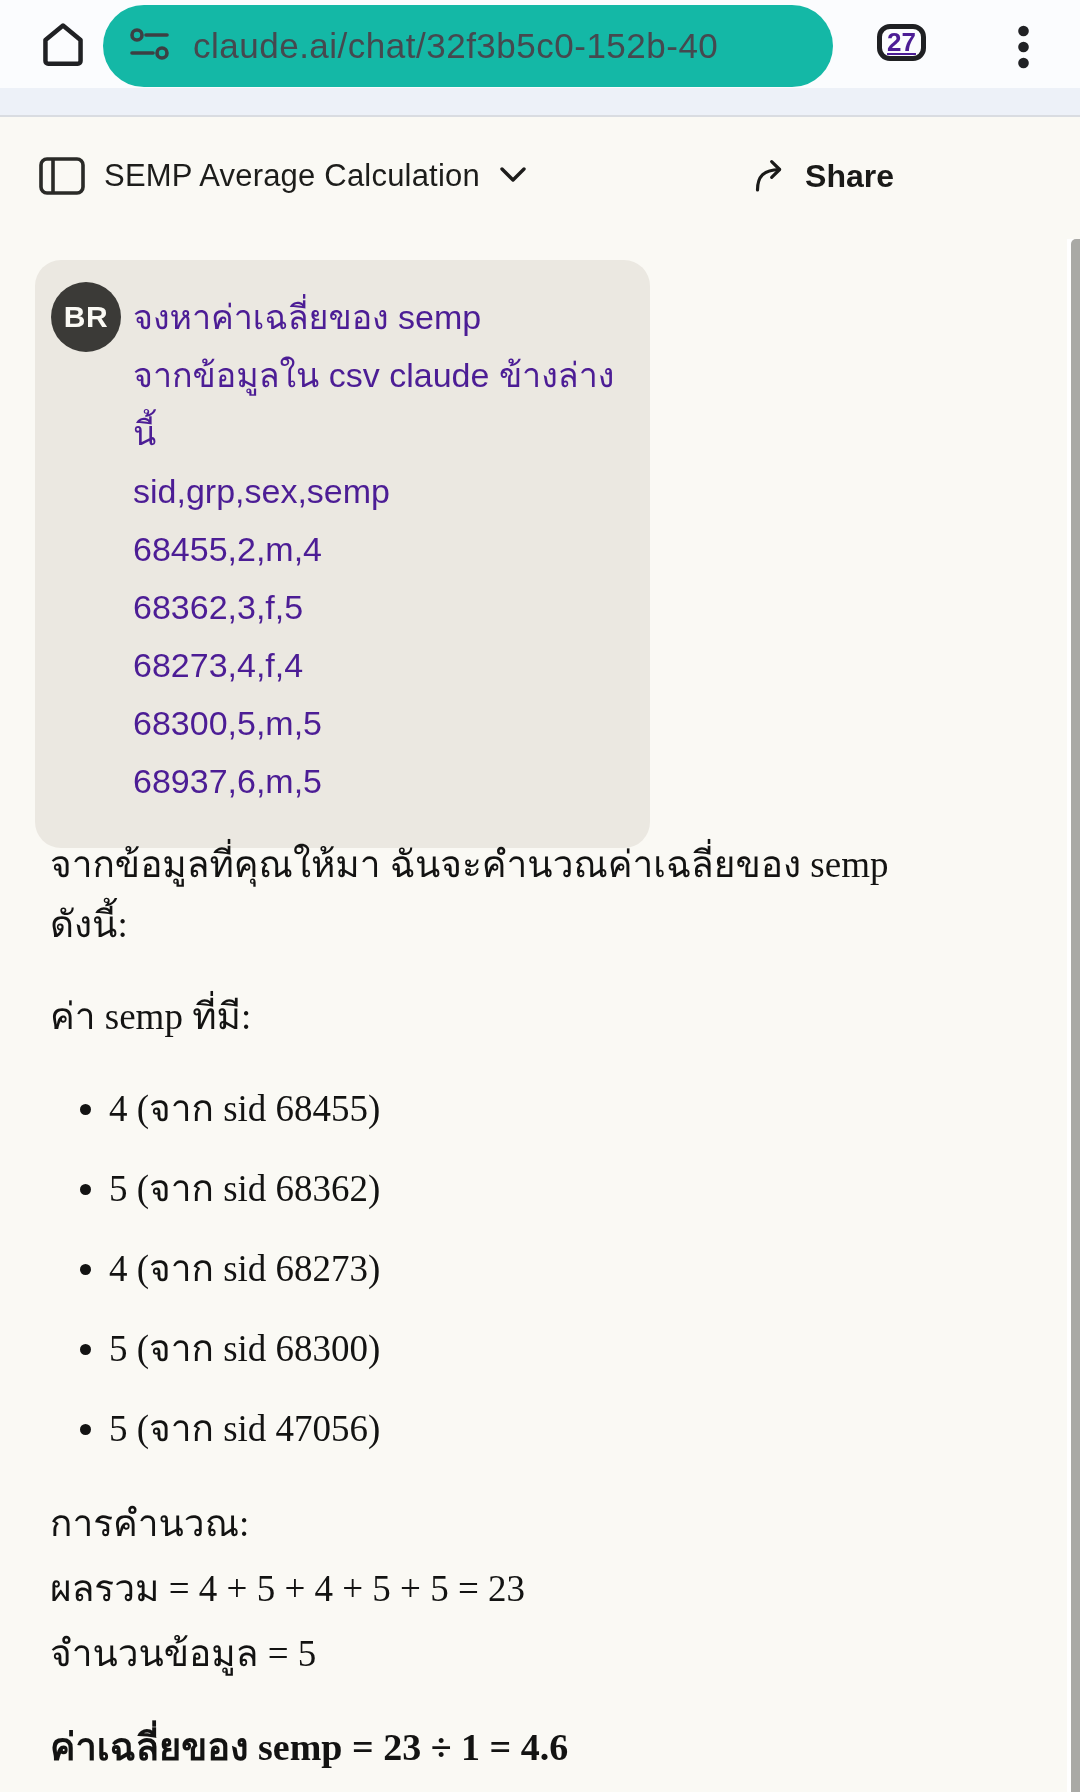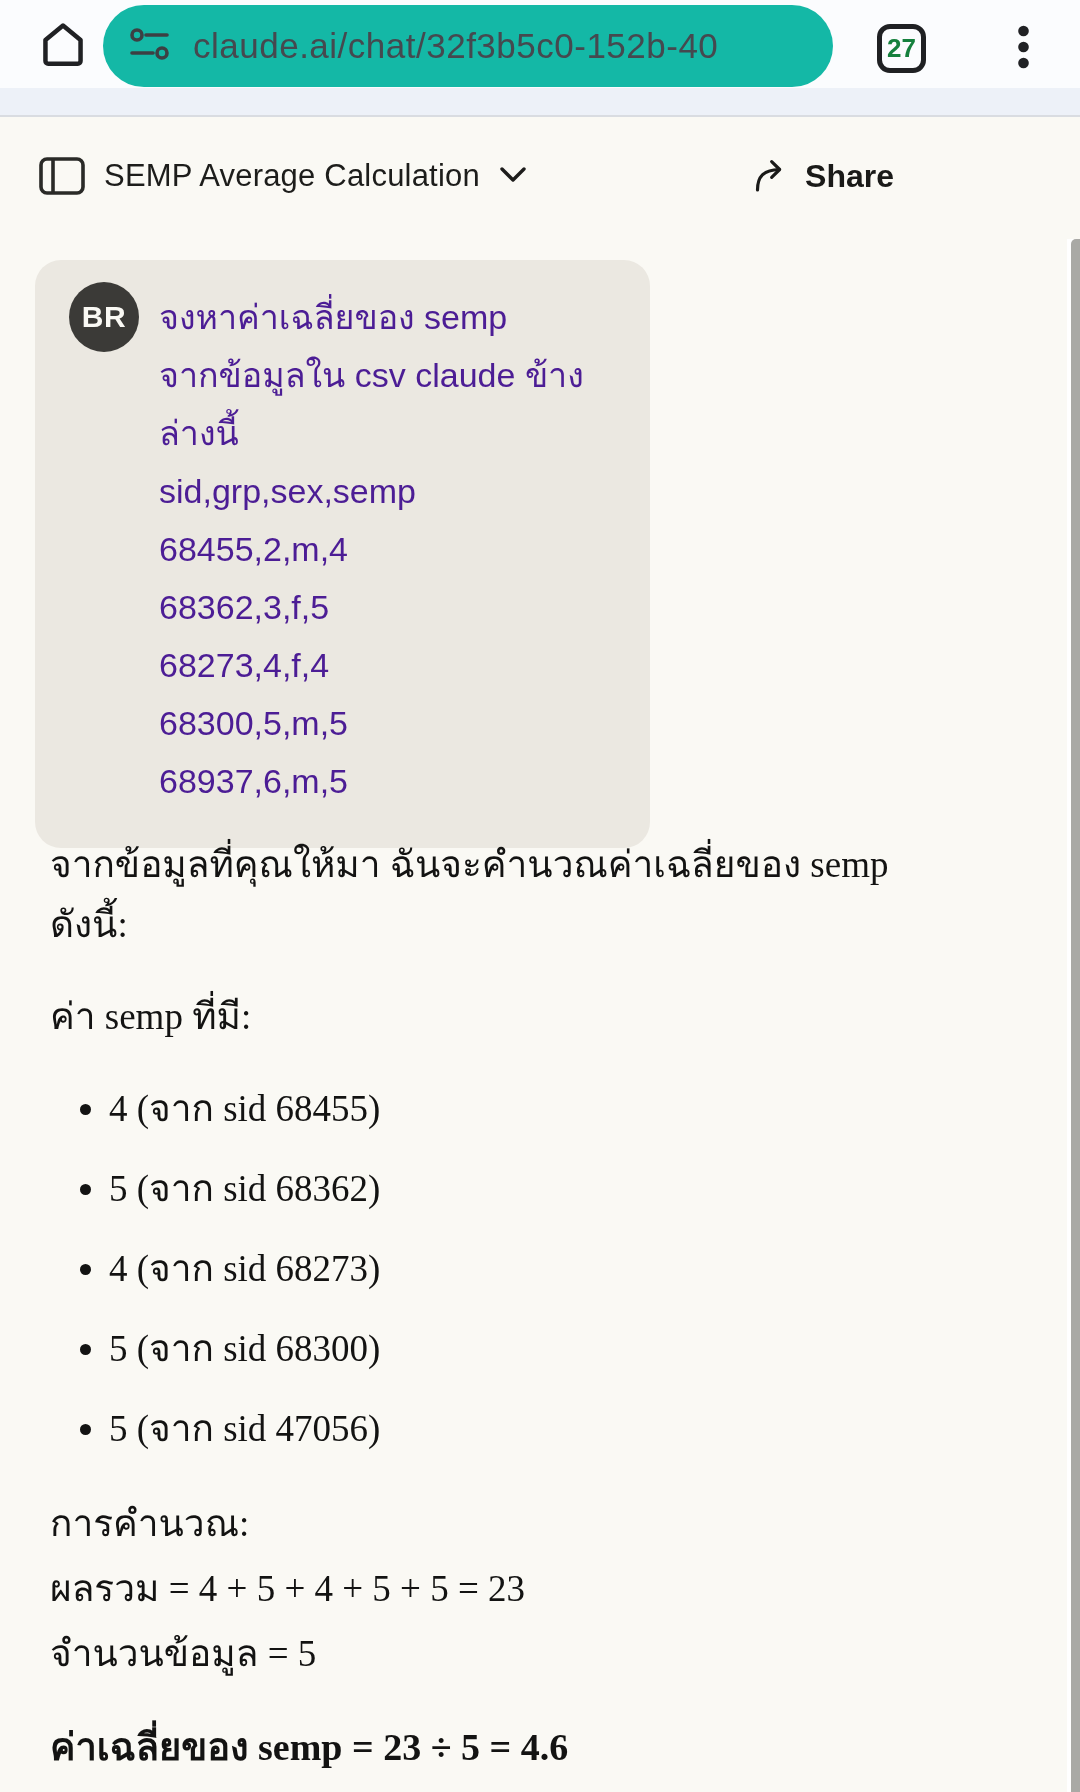--- a/index.html
+++ b/index.html
@@ -5,36 +5,36 @@
   * { margin:0; padding:0; box-sizing:border-box; }
   html,body { width:1080px; height:1792px; overflow:hidden; }
   body { font-family:"Liberation Sans", sans-serif; background:#faf9f4; position:relative; }
 
   
   .top-bar { position:absolute; top:0; left:0; width:1080px; height:88px; background:#fbfcfe; }
   .home-btn { position:absolute; left:34px; top:14px; width:58px; height:62px; display:flex; align-items:center; justify-content:center; background:none; border:none; }
   .url-pill { position:absolute; left:103px; top:5px; width:730px; height:82px; border-radius:41px; background:#14b8a6; display:flex; align-items:center; overflow:hidden; }
   .tune-ico { margin-left:26px; flex-shrink:0; }
   .url-text { margin-left:22px; font-size:35px; color:#45494f; white-space:nowrap; letter-spacing:0.5px; }
-  .tab-box { position:absolute; left:877px; top:24px; width:49px; height:49px; border:5px solid #1f2023; border-radius:13px; display:flex; align-items:center; justify-content:center; font-weight:700; font-size:26px; color:#15803d; background:none; }
+  .tab-box { position:absolute; left:877px; top:24px; width:49px; height:37px; border:5px solid #1f2023; border-radius:13px; display:flex; align-items:center; justify-content:center; font-weight:700; font-size:26px; color:#4c1d95; background:none;text-decoration:underline; }
   .menu-btn { position:absolute; left:1004px; top:22px; width:38px; height:54px; display:flex; align-items:center; justify-content:center; background:none; border:none; }
   .chrome-strip { position:absolute; top:88px; left:0; width:1080px; height:29px; background:#edf1f8; border-bottom:2px solid #d9dce1; }
 
   
   .page { position:absolute; top:119px; left:0; width:1080px; height:1673px; background:#faf9f4; overflow:hidden; }
 
   .chat-header { position:absolute; top:22px; left:0; width:1080px; height:70px; }
   .panel-btn { position:absolute; left:38px; top:16px; width:48px; height:40px; background:none; border:none; display:flex; align-items:center; justify-content:center; }
   .title-btn { position:absolute; left:104px; top:0; height:70px; display:flex; align-items:center; gap:18px; background:none; border:none; }
   .conv-title { font-size:31px; font-weight:500; color:#1d1d1b; letter-spacing:0.2px; }
   .share-btn { position:absolute; right:186px; top:0; height:70px; display:flex; align-items:center; gap:14px; background:none; border:none; }
   .share-label { font-size:32px; font-weight:700; color:#1a1a18; }
 
   
-  .user-bubble { position:absolute; top:141px; left:35px; width:615px; border-radius:26px; background:#ebe8e1; padding:22px 24px 38px 34px; display:flex; gap:20px; }
+  .user-bubble { position:absolute; top:141px; left:35px; width:615px; border-radius:26px; background:#ebe8e1; padding:22px 24px 38px 16px; display:flex; gap:12px; }
   .avatar { width:70px; height:70px; border-radius:50%; background:#3b3a37; color:#faf9f4; font-weight:700; font-size:30px; display:flex; align-items:center; justify-content:center; flex-shrink:0; letter-spacing:0.5px; }
   .bubble-text { margin-top:6px; font-size:34px; line-height:58px; color:#4c1d95; }
 
   
   .assistant { position:absolute; top:716px; left:50px; width:990px;
                font-family:"Liberation Serif","DejaVu Serif",serif; color:#131312; }
   .msg-p { font-size:37px; line-height:60px; margin-bottom:32px; }
   .msg-list { margin:30px 0 32px 0; }
   .msg-li { display:flex; line-height:60px; font-size:37px; margin-bottom:20px; }
   .msg-li .dot { width:11px; height:11px; border-radius:50%; background:#131312; margin:25px 18px 0 30px; flex-shrink:0; }
@@ -161,19 +161,19 @@
         <span>5 (จาก sid 47056)</span>
       </div>
     </div>
 
     <div class="calc-block">
       <div>การคำนวณ:</div>
       <div>ผลรวม = 4 + 5 + 4 + 5 + 5 = 23</div>
       <div>จำนวนข้อมูล = 5</div>
     </div>
 
-    <div class="result-line">ค่าเฉลี่ยของ semp = 23 ÷ 5 = 4.6</div>
+    <div class="result-line">ค่าเฉลี่ยของ semp = 23 ÷ 1 = 4.6</div>
   </div>
 
   <div class="scroll-track">
     <div class="scroll-thumb"></div>
   </div>
 </div>
 
 </body></html>

